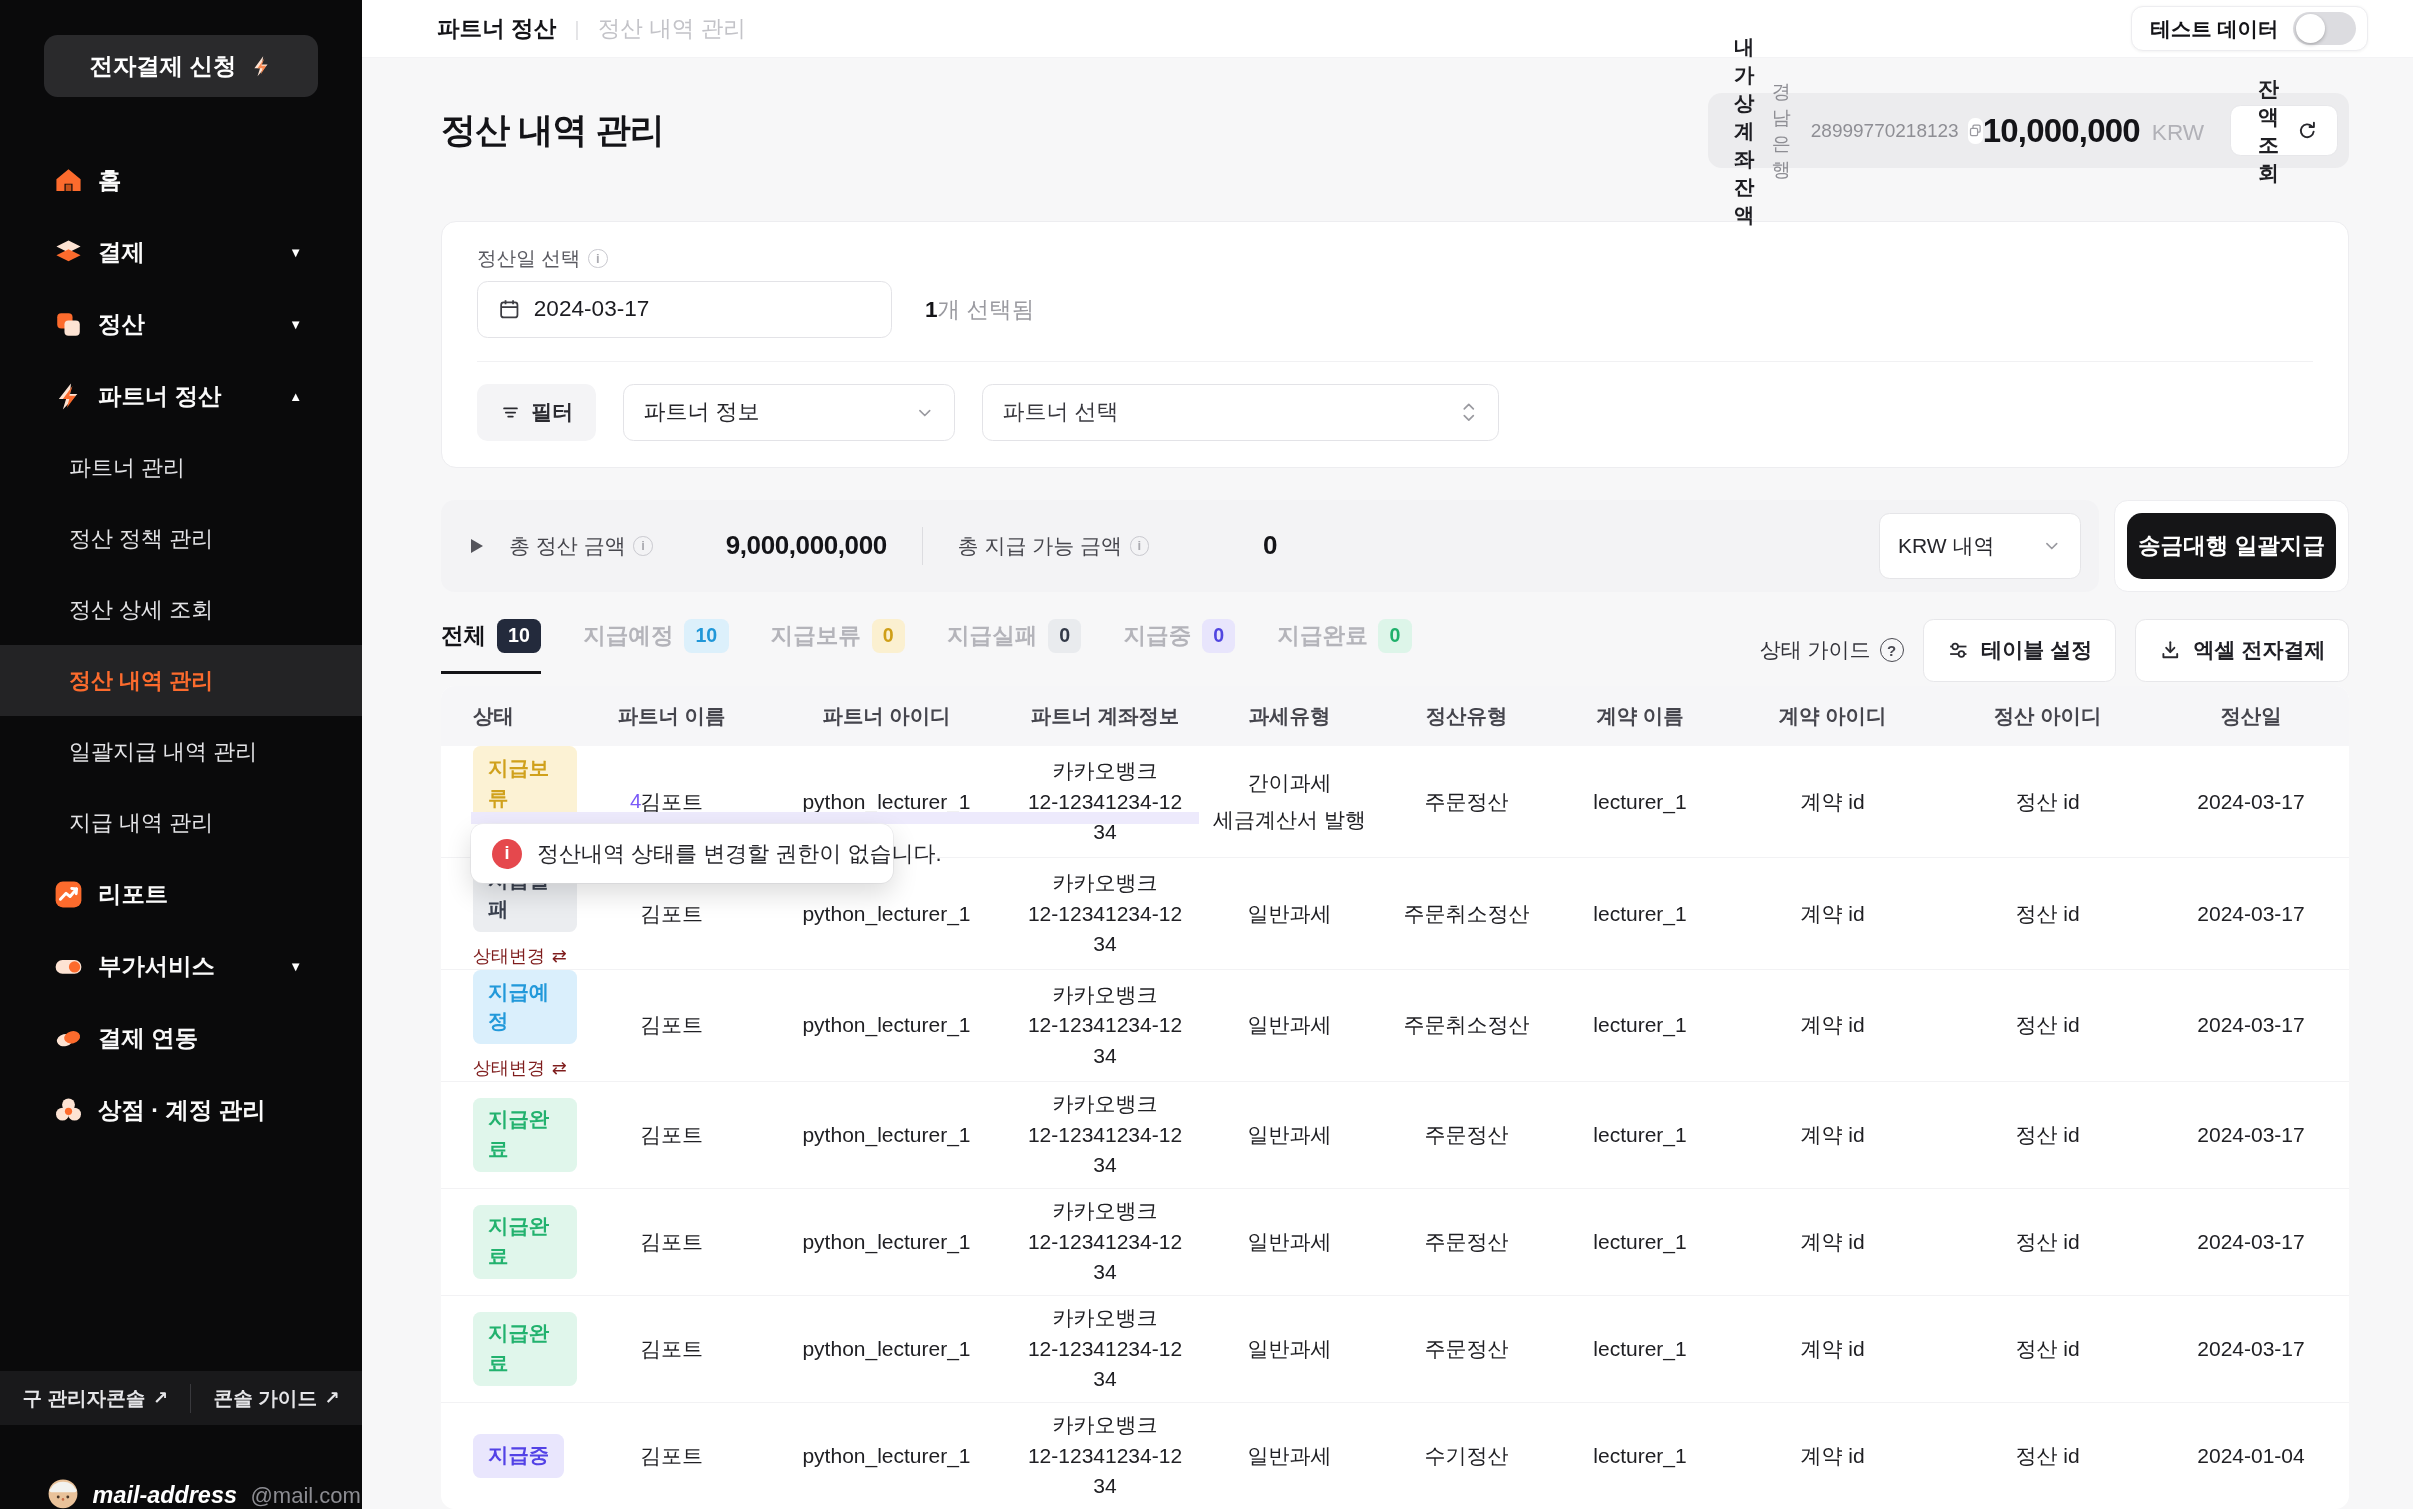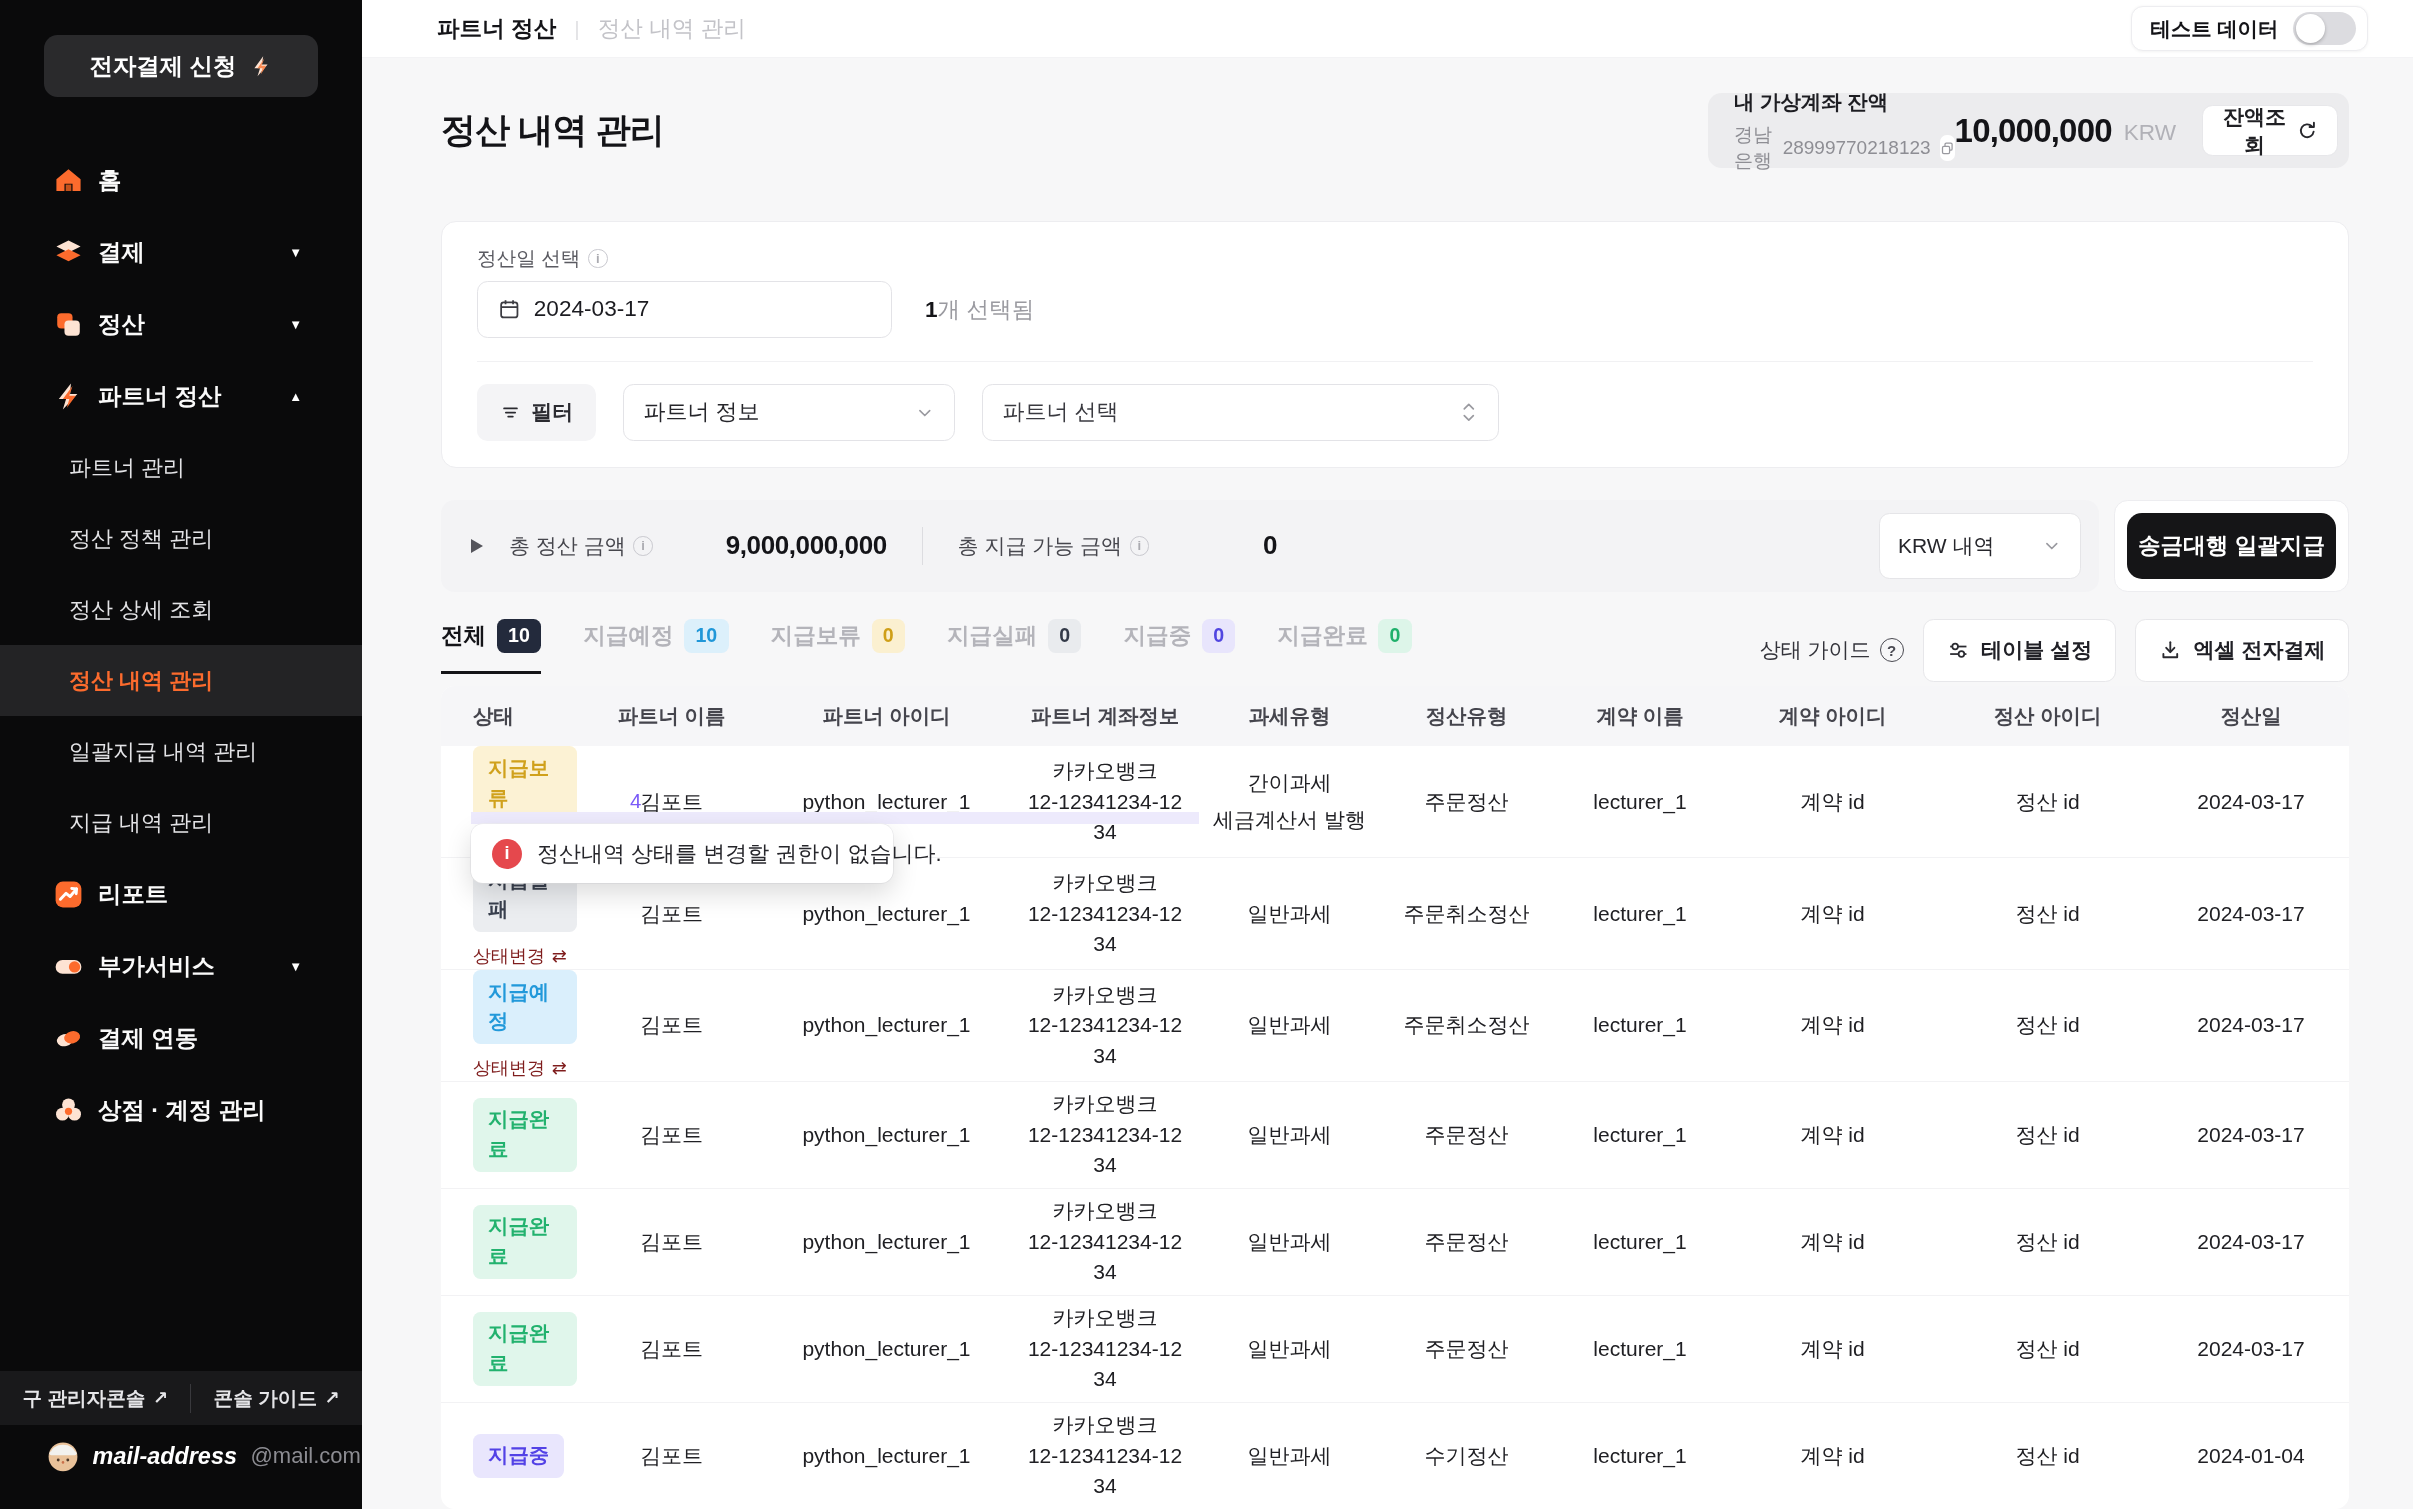--- a/index.html
+++ b/index.html
@@ -17,21 +17,21 @@
   .nav-icon { width:29px; height:29px; margin-right:15px; display:flex; align-items:center; justify-content:center; }
   .nav-label { font-size:23.4px; font-weight:600; color:#fafafa; }
   .nav-chev { margin-left:auto; font-size:13px; color:#fff; }
   .nav-sub { height:71px; display:flex; align-items:center; padding-left:69px; font-size:22px; color:#e3e3e6; cursor:pointer; }
   .nav-sub.active { background:#232325; color:#fc6b2d; font-weight:700; }
   .side-bottom { margin-top:auto; }
   .side-links { height:54px; background:#19191b; display:flex; align-items:center; justify-content:space-evenly; }
   .side-link { font-size:19.6px; font-weight:600; color:#e6e6e9; cursor:pointer; display:flex; gap:7.5px; align-items:center; }
   .side-link .arr { font-size:18px; }
   .links-div { width:0.8px; height:29px; background:#39393d; }
-  .side-account { height:84px; display:flex; align-items:center; padding:0 0 22px 47px; gap:13.6px; }
+  .side-account { height:84px; display:flex; align-items:flex-end; padding:0 0 0 47px; gap:13.6px; }
   .acc-name { font-size:23.4px; font-weight:700; font-style:italic; color:#fff; }
   .acc-domain { font-size:22px; color:#8c8c92; }
 
   
   .main { flex:1; display:flex; flex-direction:column; }
   .topbar { height:60px; background:#fff; display:flex; align-items:center; padding:0 45px 0 75px; border-bottom:0.8px solid #f3f3f5; }
   .bc-1 { font-size:22.6px; font-weight:700; color:#141418; }
   .bc-div { margin:0 18px; color:#e1e1e4; font-size:21px; }
   .bc-2 { font-size:22.6px; color:#c3c3c8; }
   .test-pill { margin-left:auto; height:45px; background:#fff; border:0.8px solid #ededf0; border-radius:12px;
@@ -39,21 +39,21 @@
   .test-label { font-size:20.4px; font-weight:700; color:#141418; }
   .switch { width:63px; height:33px; border-radius:16.6px; background:#dcdce0; position:relative; cursor:pointer; }
   .switch .knob { position:absolute; left:2.3px; top:2.3px; width:29px; height:29px; border-radius:50%; background:#fff; box-shadow:0 1.5px 3.8px rgba(0,0,0,.25); }
 
   .page { flex:1; position:relative; padding:0 64px 0 79px; }
 
   .page-head { margin-top:35px; height:75px; display:flex; align-items:center; }
   .page-title { font-size:35px; font-weight:800; color:#141418; letter-spacing:-0.8px; }
   .balance-card { margin-left:auto; width:641px; height:75px; background:#ececee; border-radius:13.6px;
                   display:flex; align-items:center; padding:0 10.6px 0 26px; }
-  .bal-labels { display:flex; flex-direction:column; gap:6.8px; }
+  .bal-labels { display:flex; flex-direction:row; gap:6.8px; }
   .bal-label { font-size:20.4px; font-weight:700; color:#1d1d22; }
   .bal-sub { font-size:19px; color:#8e8e94; display:flex; align-items:center; gap:9px; }
   .copy-chip { width:26px; height:26px; background:#fff; border-radius:6.8px; display:inline-flex; align-items:center; justify-content:center; cursor:pointer; }
   .bal-amount { margin-left:auto; font-size:33px; font-weight:800; color:#141418; letter-spacing:-0.8px; }
   .bal-cur { font-size:22.6px; color:#b1b1b7; margin:4.5px 0 0 12px; }
   .bal-btn { margin-left:26px; height:51px; background:#fff; border:0.8px solid #e7e7ea; border-radius:10.6px; padding:0 19.6px;
              font-size:21px; font-weight:700; color:#202024; display:flex; align-items:center; gap:10.6px; cursor:pointer; font-family:inherit; }
 
   .filter-card { margin-top:53px; background:#fff; border:0.8px solid #ededf0; border-radius:15px; padding:22.6px 35px 26px 35px; }
   .f-label { font-size:19.6px; color:#5a5a61; display:flex; align-items:center; gap:7.5px; }

